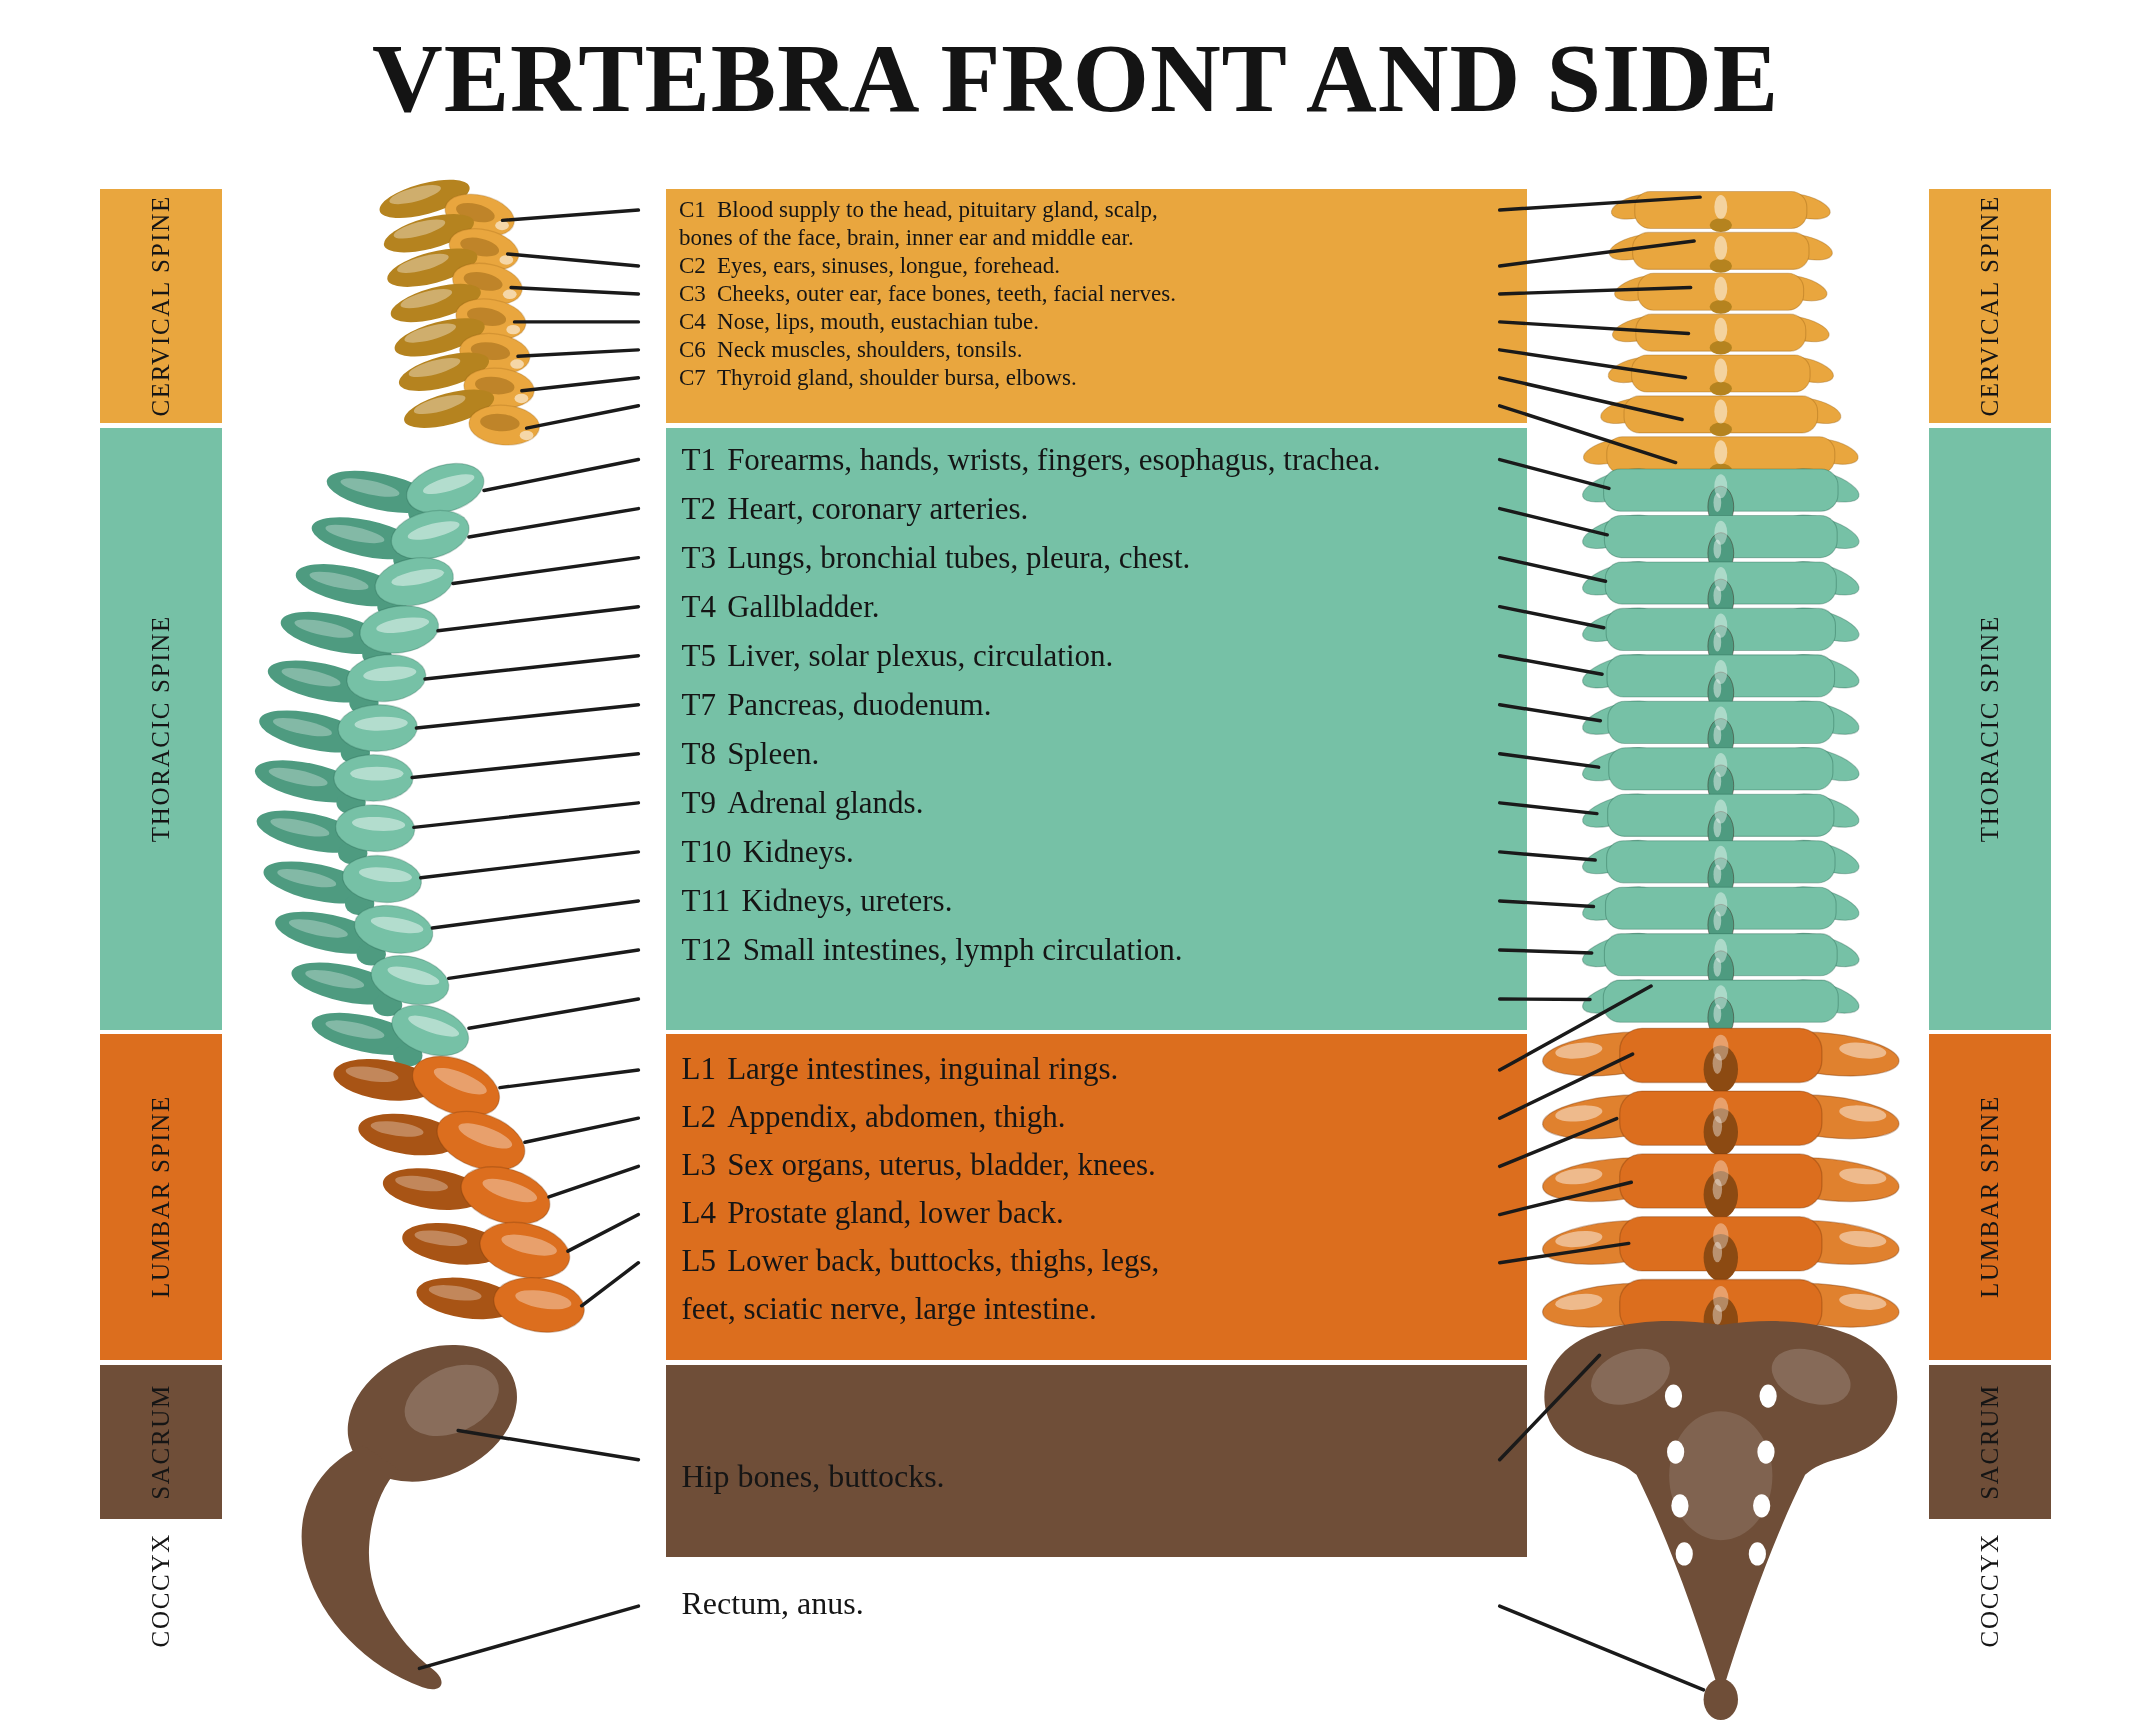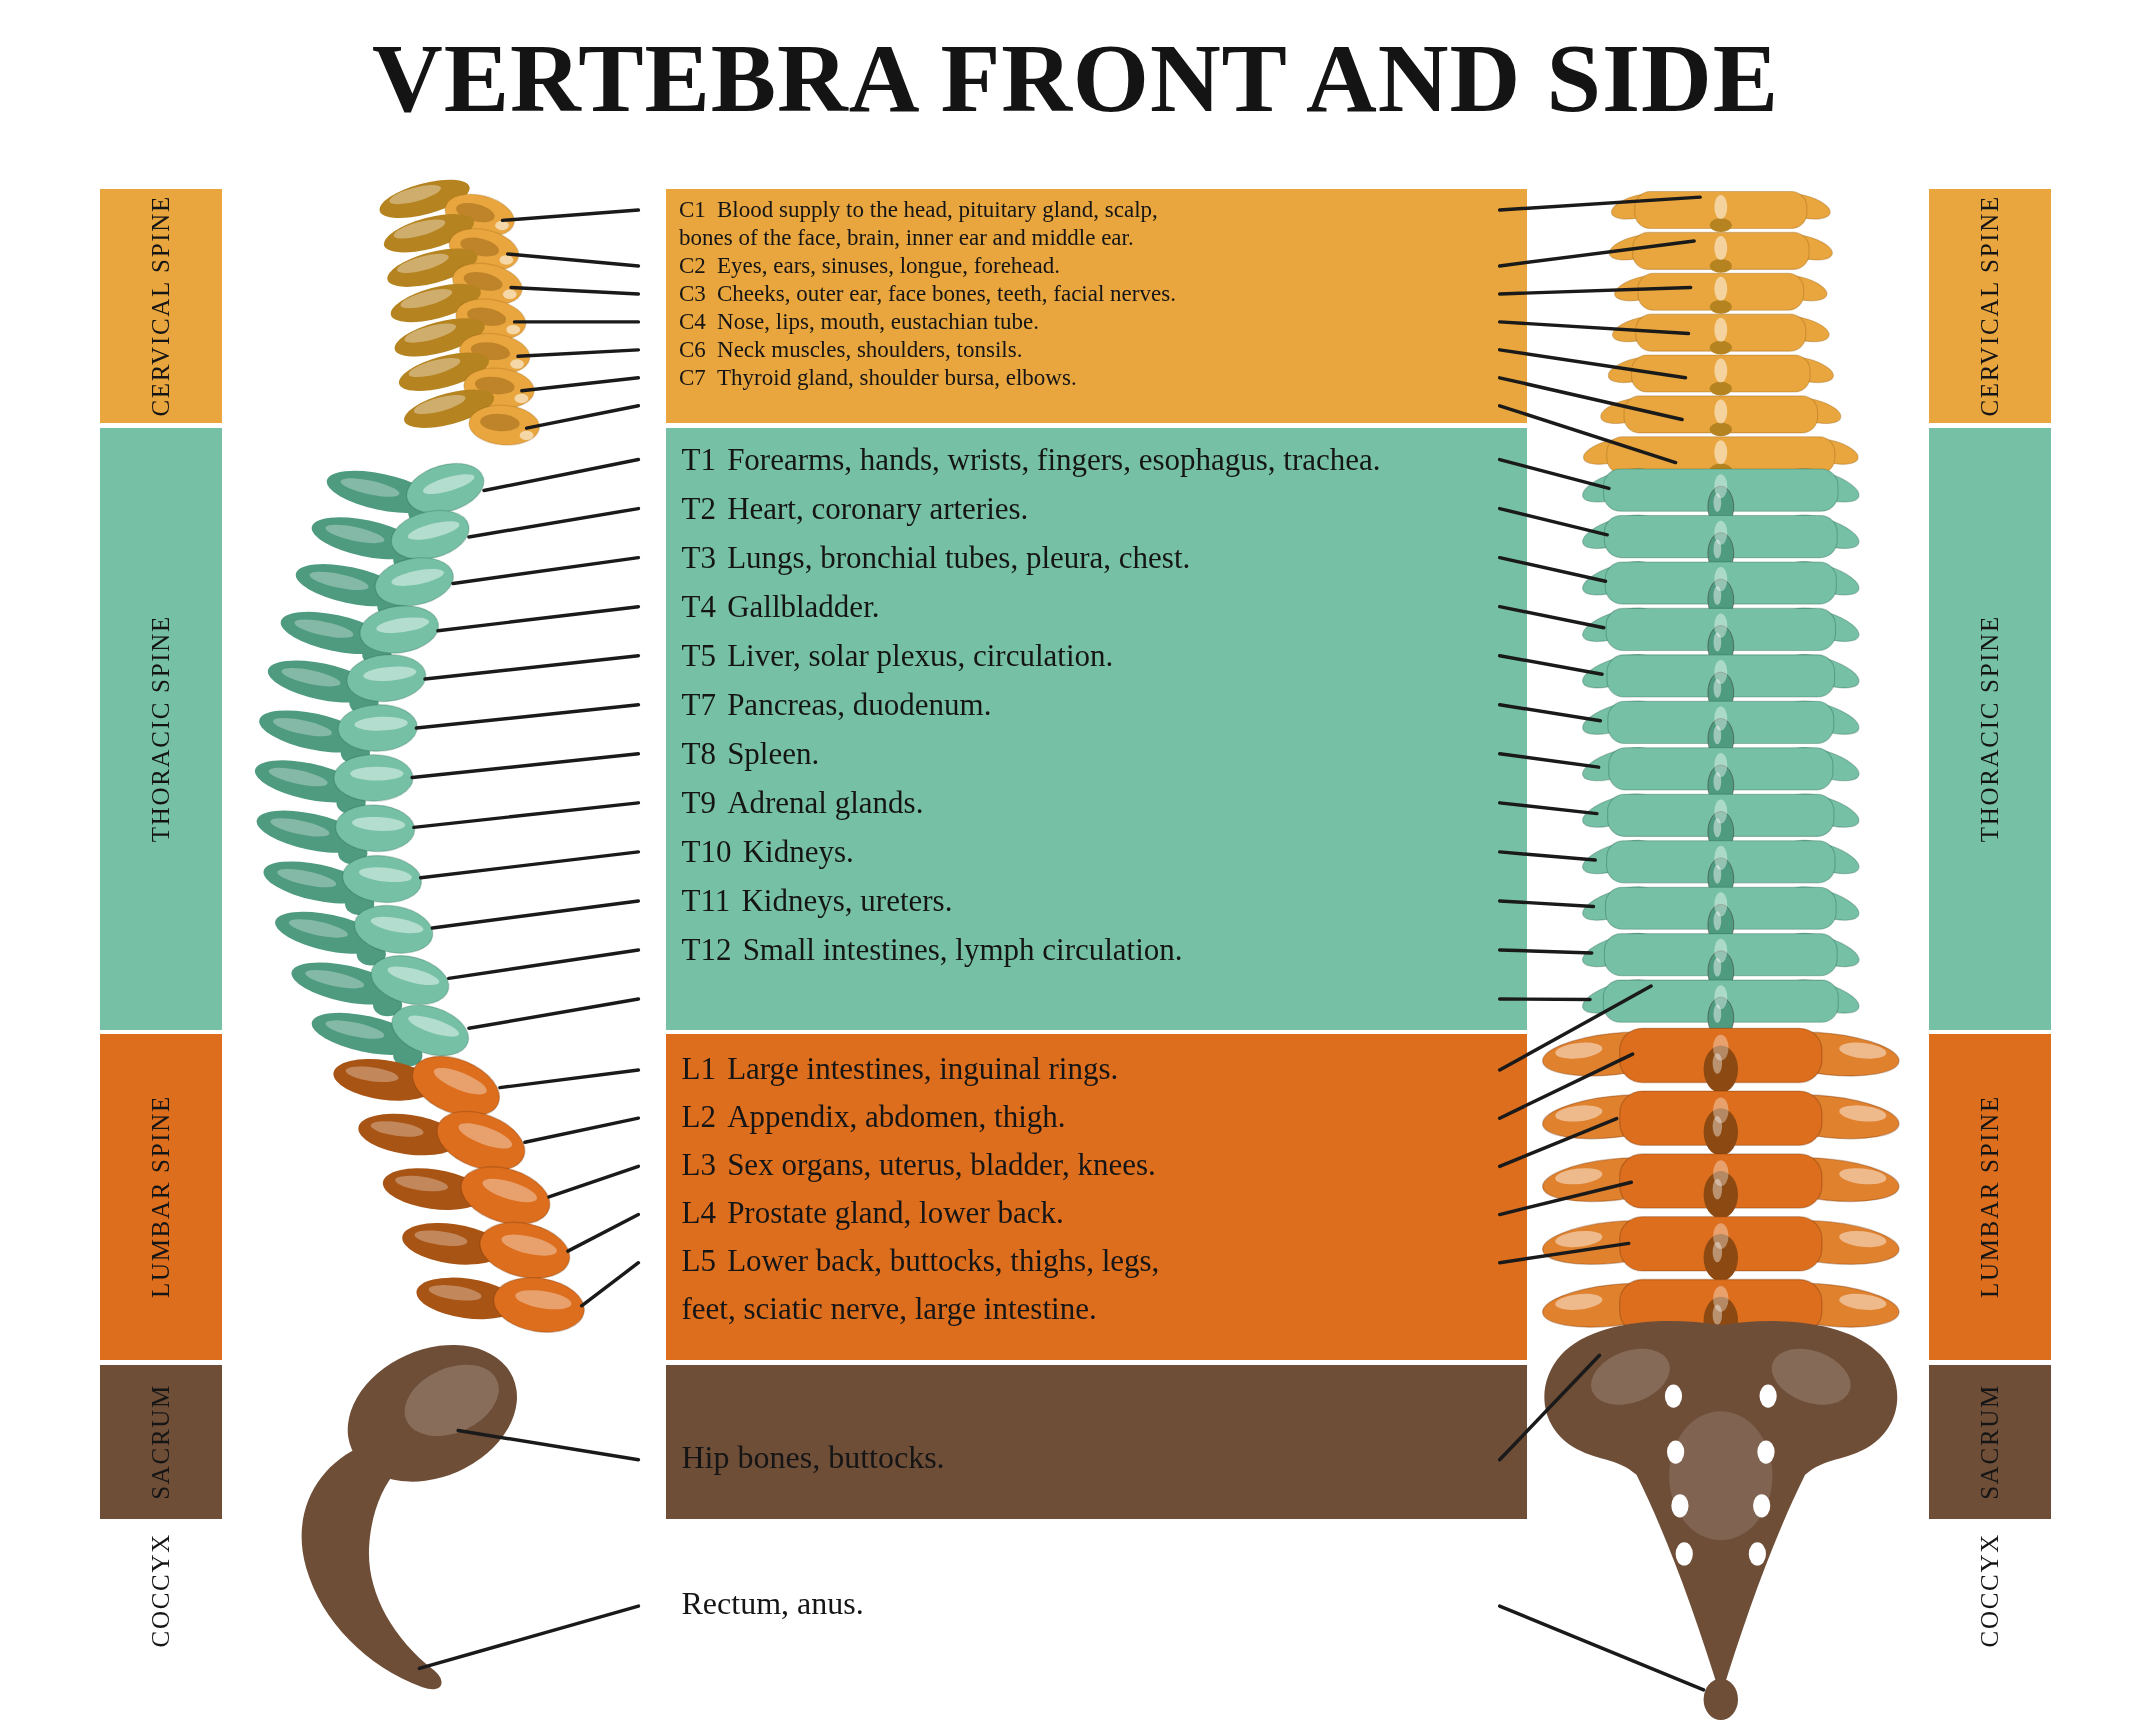--- a/index.html
+++ b/index.html
@@ -75,21 +75,21 @@
       <div class="block block-lumbar" style="top:1034px;height:326px;background:#DC6E1E;">
         <div>
           <div class="line"><span class="code">L1</span><span>Large intestines, inguinal rings.</span></div>
           <div class="line"><span class="code">L2</span><span>Appendix, abdomen, thigh.</span></div>
           <div class="line"><span class="code">L3</span><span>Sex organs, uterus, bladder, knees.</span></div>
           <div class="line"><span class="code">L4</span><span>Prostate gland, lower back.</span></div>
           <div class="line"><span class="code">L5</span><span>Lower back, buttocks, thighs, legs,</span></div>
           <div class="line"><span>feet, sciatic nerve, large intestine.</span></div>
         </div>
       </div>
-      <div class="block block-sacrum" style="top:1365px;height:154px;background:#6F4E38;">
+      <div class="block block-sacrum" style="top:1365px;height:192px;background:#6F4E38;">
         <div>
           <div class="line"><span>Hip bones, buttocks.</span></div>
         </div>
       </div>
       <div class="block block-coccyx" style="top:1525px;height:131px;background:undefined;">
         <div>
           <div class="line"><span>Rectum, anus.</span></div>
         </div>
       </div>
     </div>

